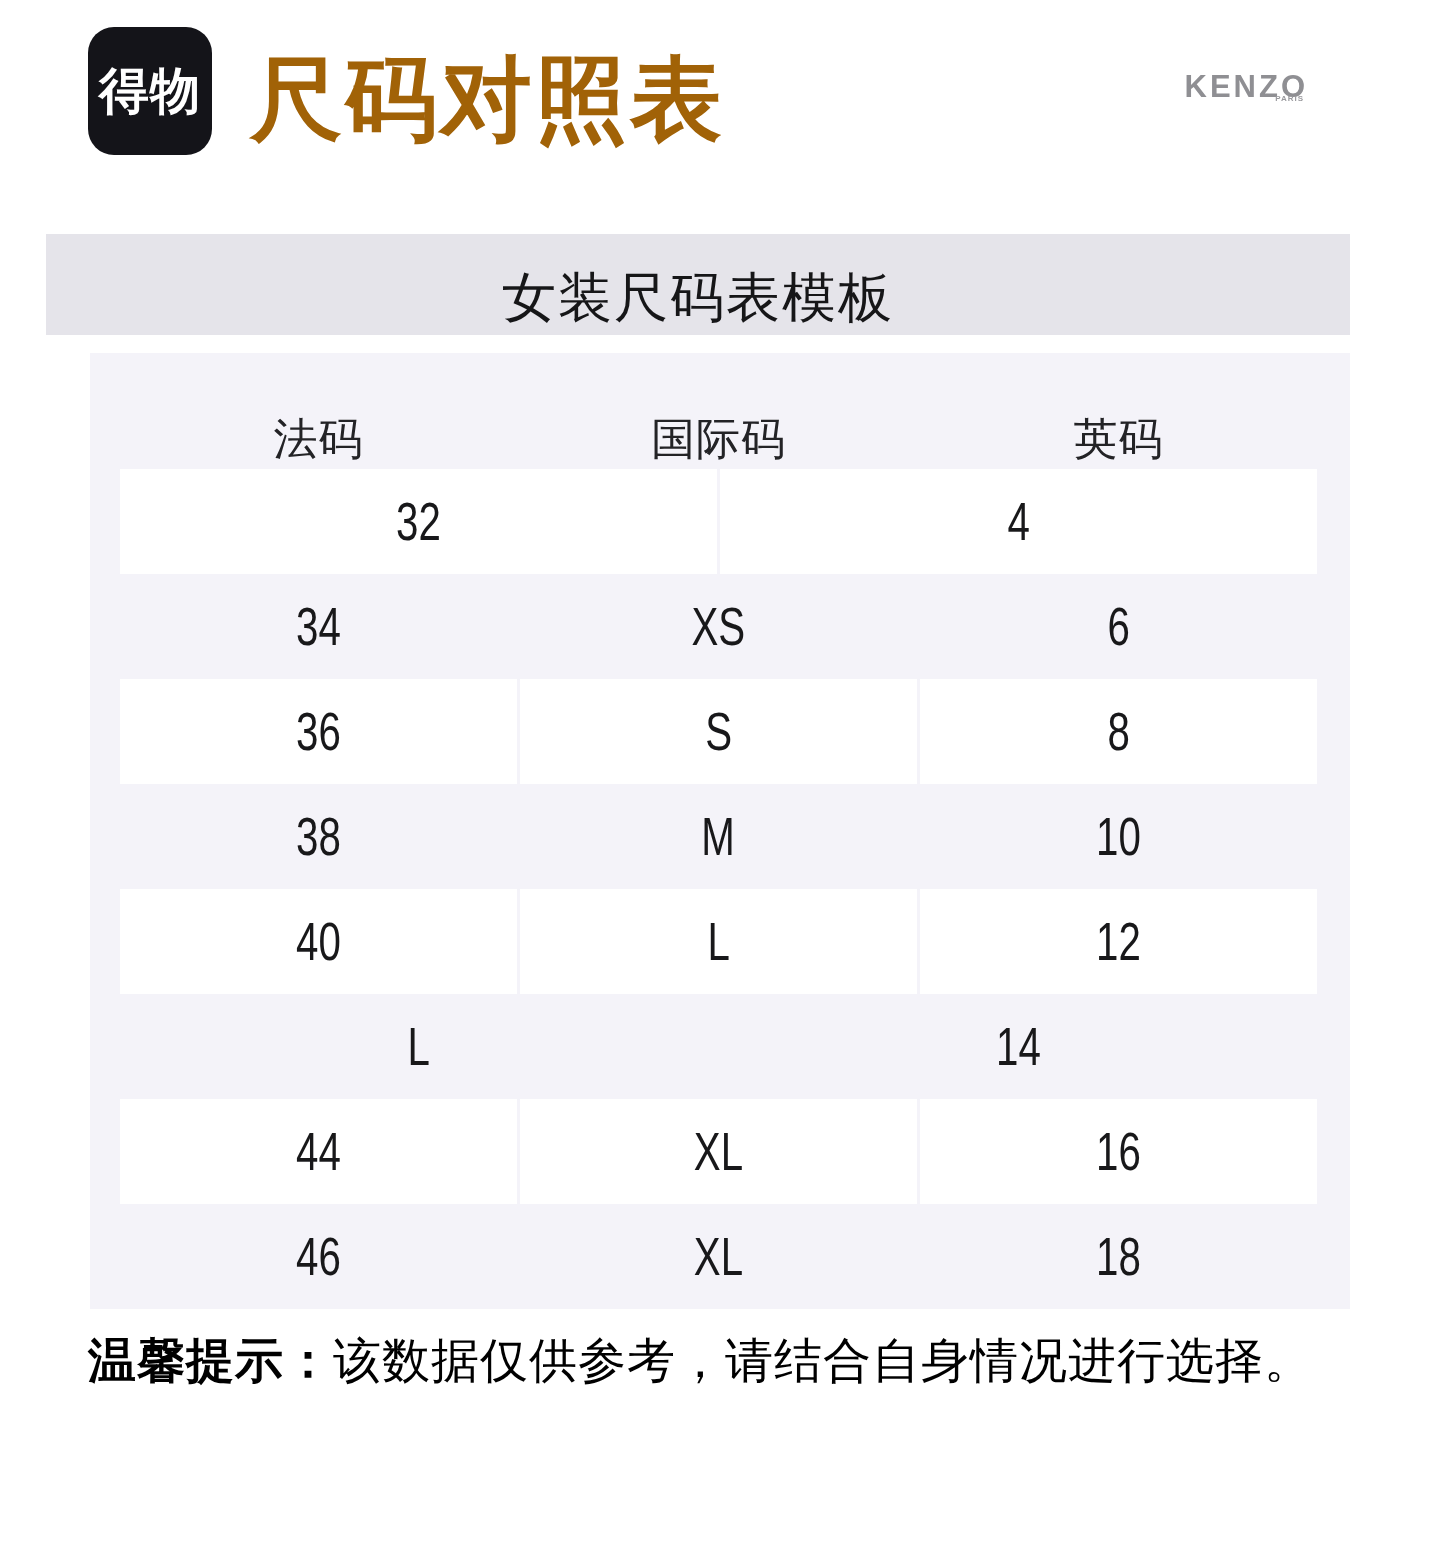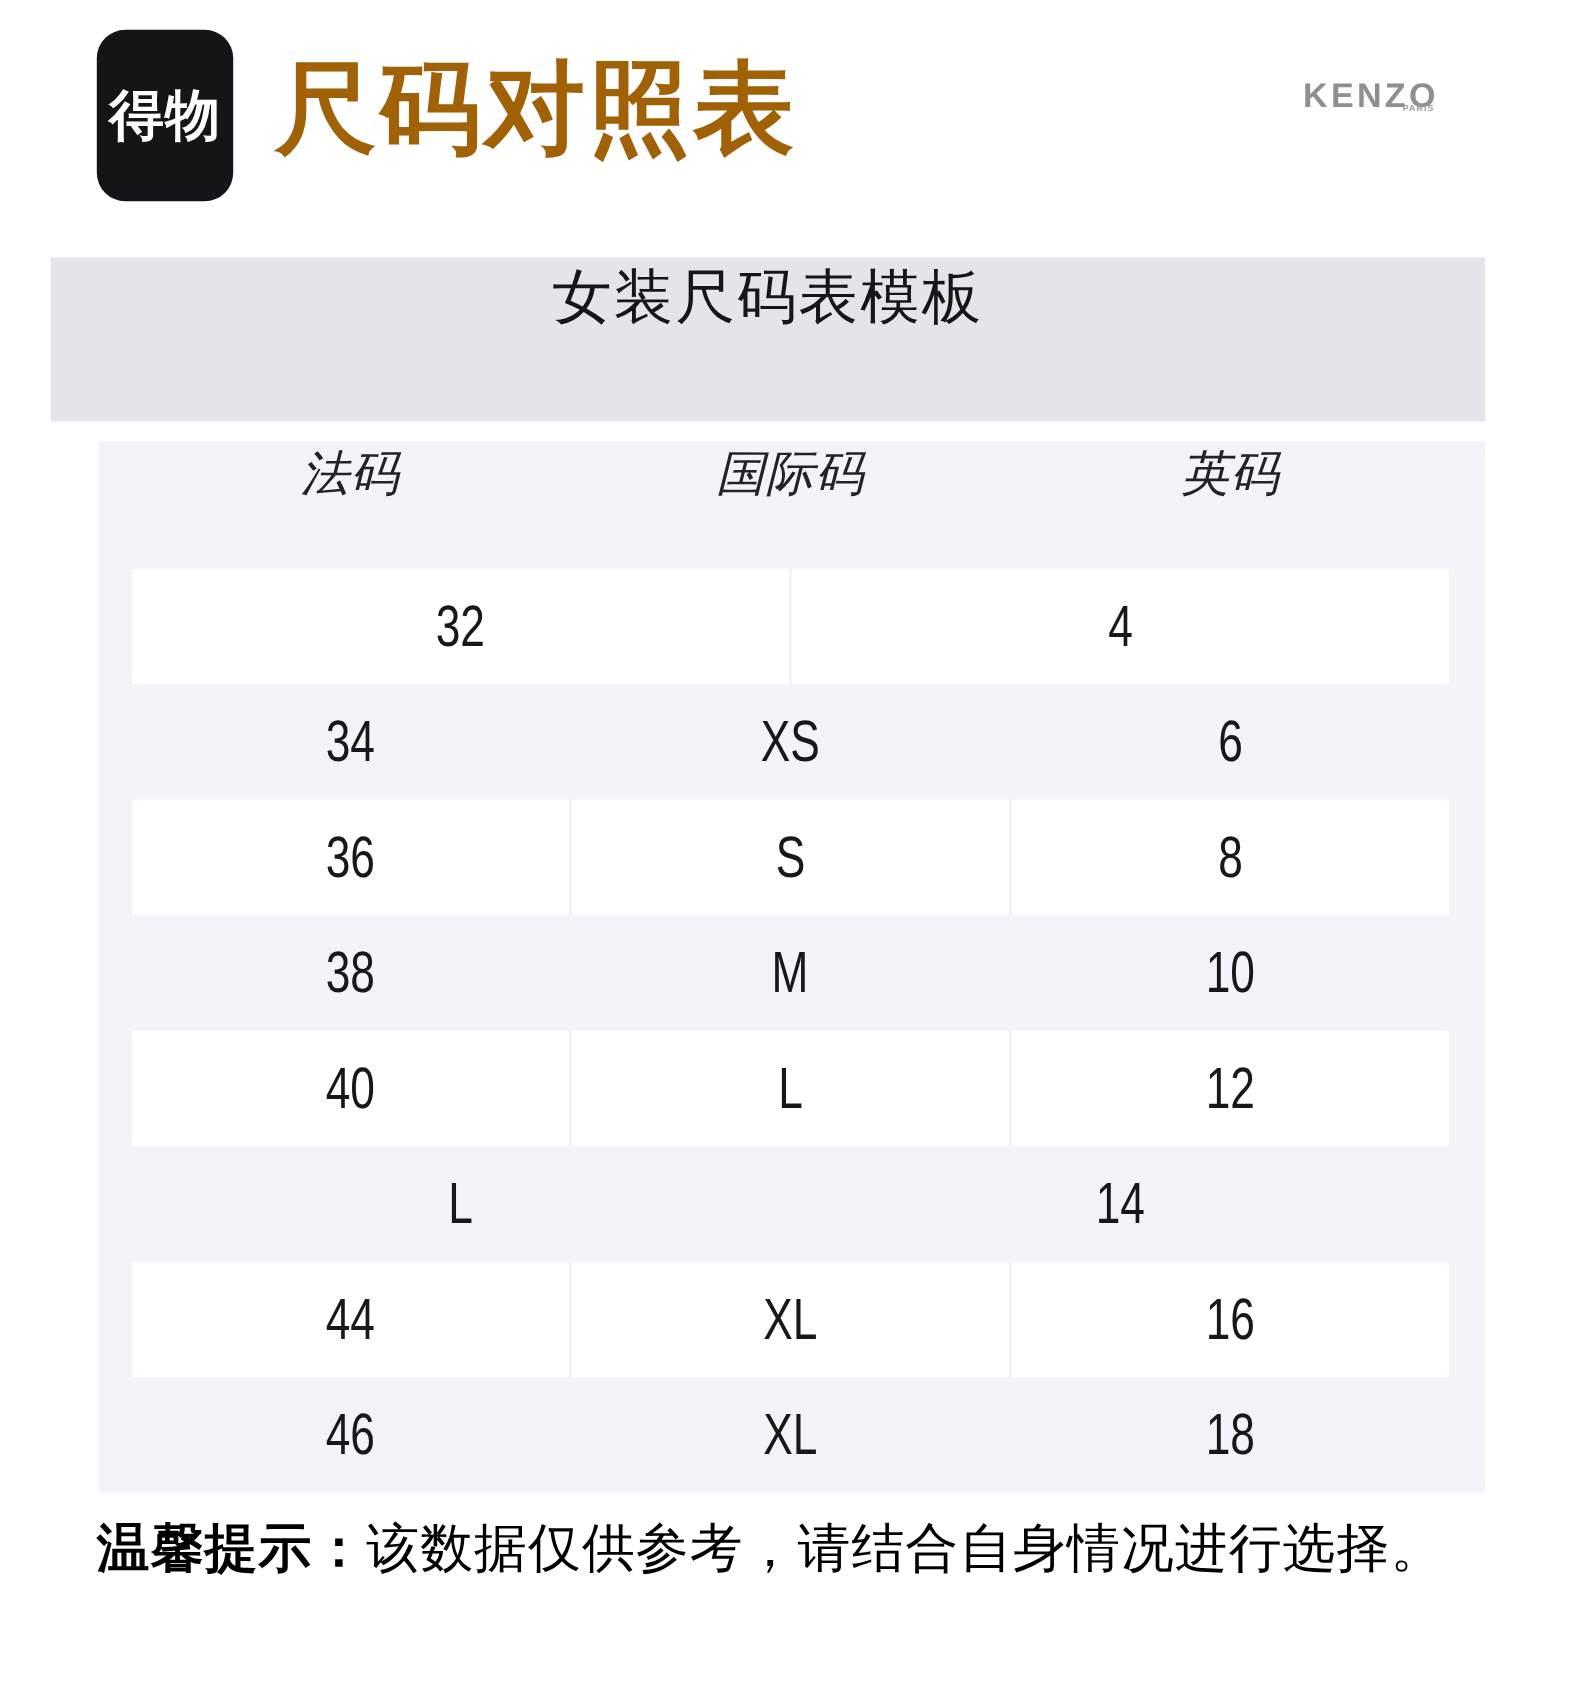--- a/index.html
+++ b/index.html
@@ -16,21 +16,21 @@
   
   .header {
     position: relative;
     margin: 27px 88px 0 88px;
     height: 150px;
     display: flex;
     align-items: flex-start;
   }
   .logo-box {
     width: 124px;
-    height: 156px;
+    height: 128px;
     background: #141419;
     border-radius: 26px;
     display: flex;
     align-items: center;
     justify-content: center;
     flex: 0 0 auto;
   }
   .logo-text {
     color: #ffffff;
     font-size: 50px;
@@ -66,46 +66,45 @@
     font-size: 8px;
     font-weight: 700;
     color: #9a9a9e;
     letter-spacing: 1px;
     margin-top: 21px;
   }
 
   
   .banner {
     margin: 57px 90px 0 46px;
-    height: 149px;
+    height: 101px;
     background: #e5e4ea;
     display: flex;
-    align-items: flex-start;
+    align-items: flex-end;
     justify-content: center;
   }
   .banner-title {
     font-size: 54px;
     font-weight: 500;
     color: #161618;
     letter-spacing: 2px;
   }
 
   
   .size-table {
     margin: 18px 90px 0 90px;
     background: #f4f3f9;
     padding-bottom: 0;
   }
   .thead {
     height: 116px;
     display: flex;
-    align-items: flex-start;
+    align-items: flex-end;
     padding: 0 33px 0 30px;
     gap: 3px;
-    font-style: italic;
   }
   .th {
     flex: 1;
     text-align: center;
     font-size: 44px;
     font-weight: 400;
     color: #232326;
     letter-spacing: 1px;
   }
   .trow {

